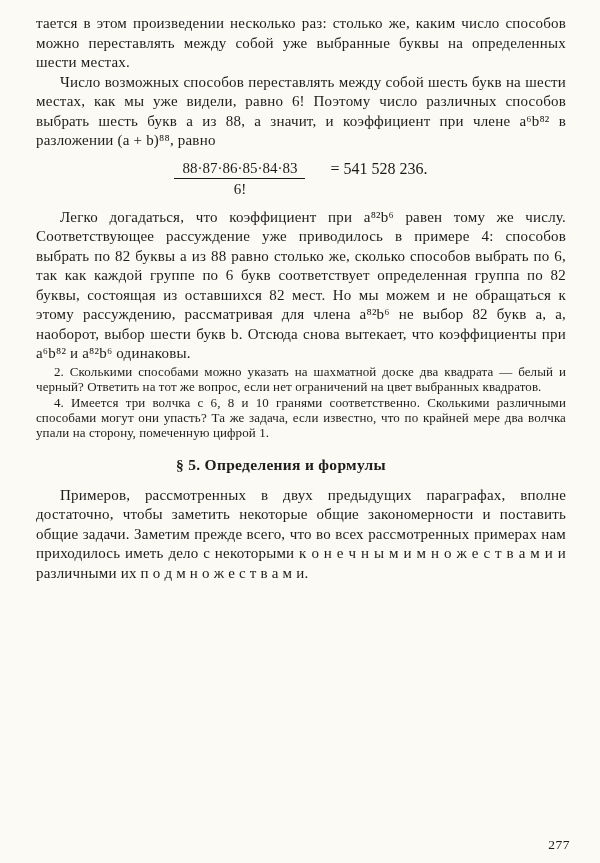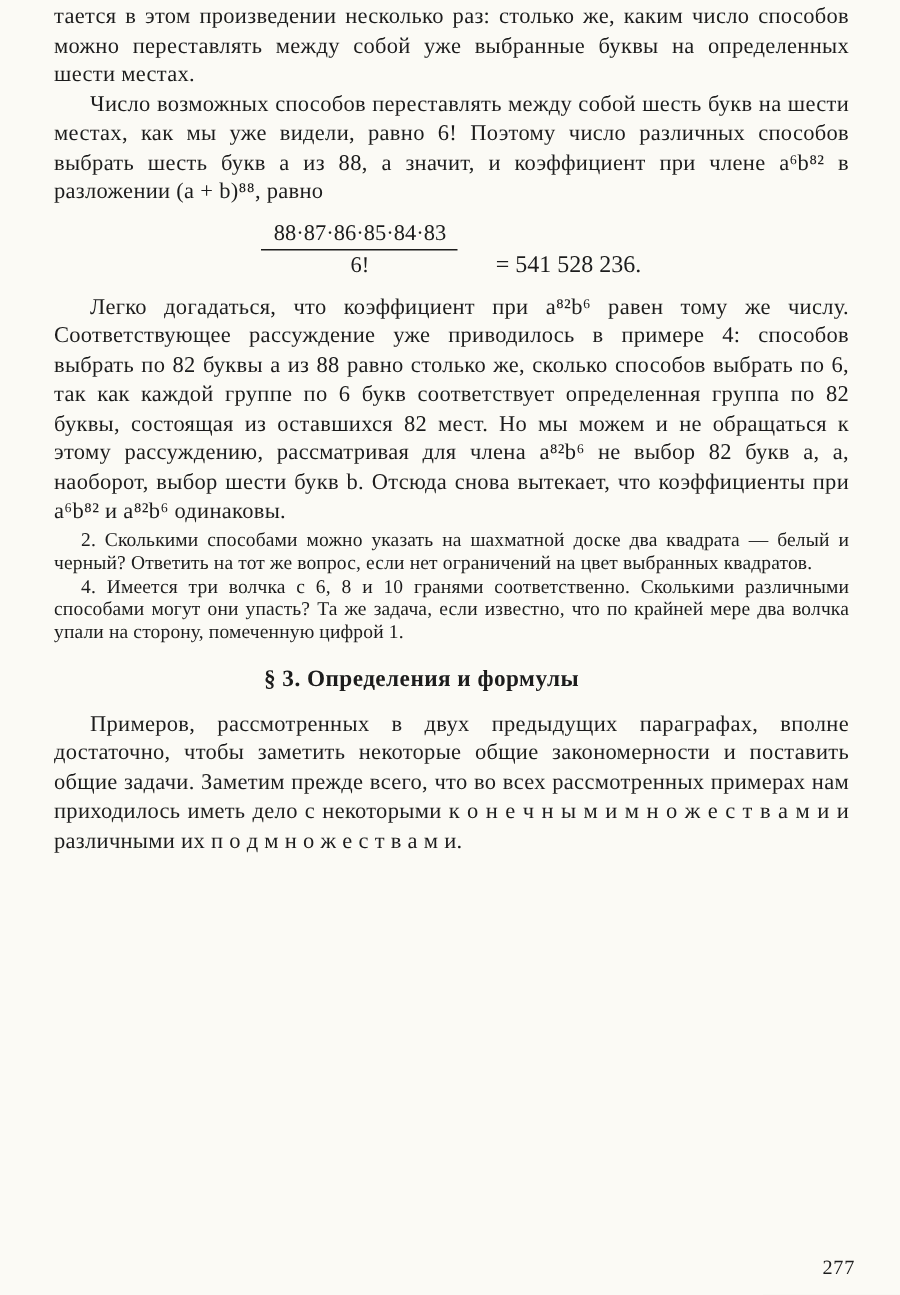--- a/index.html
+++ b/index.html
@@ -9,37 +9,37 @@
   }
   .page {
     position: relative;
     width: 600px;
     height: 863px;
     margin: 0 auto;
     background: #fbfaf5;
     color: #1c1c1c;
     font-family: "Liberation Serif", "DejaVu Serif", serif;
     box-sizing: border-box;
-    padding: 2px 34px 0 36px;
+    padding: 14px 34px 0 36px;
     overflow: hidden;
   }
   p.body-text {
     font-size: 15px;
     line-height: 19.5px;
     text-align: justify;
     margin: 0;
     text-indent: 24px;
     letter-spacing: 0.2px;
   }
   p.no-indent { text-indent: 0; }
 
   .formula {
     display: flex;
     justify-content: center;
-    align-items: flex-end;
+    align-items: flex-start;
     gap: 25px;
     margin: 9px 0 10px;
     font-size: 15px;
   }
   .frac {
     display: inline-flex;
     flex-direction: column;
     align-items: center;
     line-height: 1.1;
   }
@@ -98,20 +98,20 @@
     </span>
     <span class="result">= 541 528 236.</span>
   </div>
 
   <p class="body-text">Легко догадаться, что коэффициент при a⁸²b⁶ равен тому же числу. Соответствующее рассуждение уже приводилось в примере 4: способов выбрать по 82 буквы a из 88 равно столько же, сколько способов выбрать по 6, так как каждой группе по 6 букв соответствует определенная группа по 82 буквы, состоящая из оставшихся 82 мест. Но мы можем и не обращаться к этому рассуждению, рассматривая для члена a⁸²b⁶ не выбор 82 букв a, а, наоборот, выбор шести букв b. Отсюда снова вытекает, что коэффициенты при a⁶b⁸² и a⁸²b⁶ одинаковы.</p>
 
 
   <p class="exercise">2. Сколькими способами можно указать на шахматной доске два квадрата — белый и черный? Ответить на тот же вопрос, если нет ограничений на цвет выбранных квадратов.</p>
   <p class="exercise">4. Имеется три волчка с 6, 8 и 10 гранями соответственно. Сколькими различными способами могут они упасть? Та же задача, если известно, что по крайней мере два волчка упали на сторону, помеченную цифрой 1.</p>
 
-  <h2 class="section-heading">§ 3. Определения и формулы</h2>
+  <h2 class="section-heading">§ 5. Определения и формулы</h2>
 
   <p class="body-text">Примеров, рассмотренных в двух предыдущих параграфах, вполне достаточно, чтобы заметить некоторые общие закономерности и поставить общие задачи. Заметим прежде всего, что во всех рассмотренных примерах нам приходилось иметь дело с некоторыми к о н е ч н ы м и  м н о ж е с т в а м и  и различными их п о д м н о ж е с т в а м и.</p>
 
 
   <div class="page-number">277</div>
 
 </div>
 
 </body></html>

